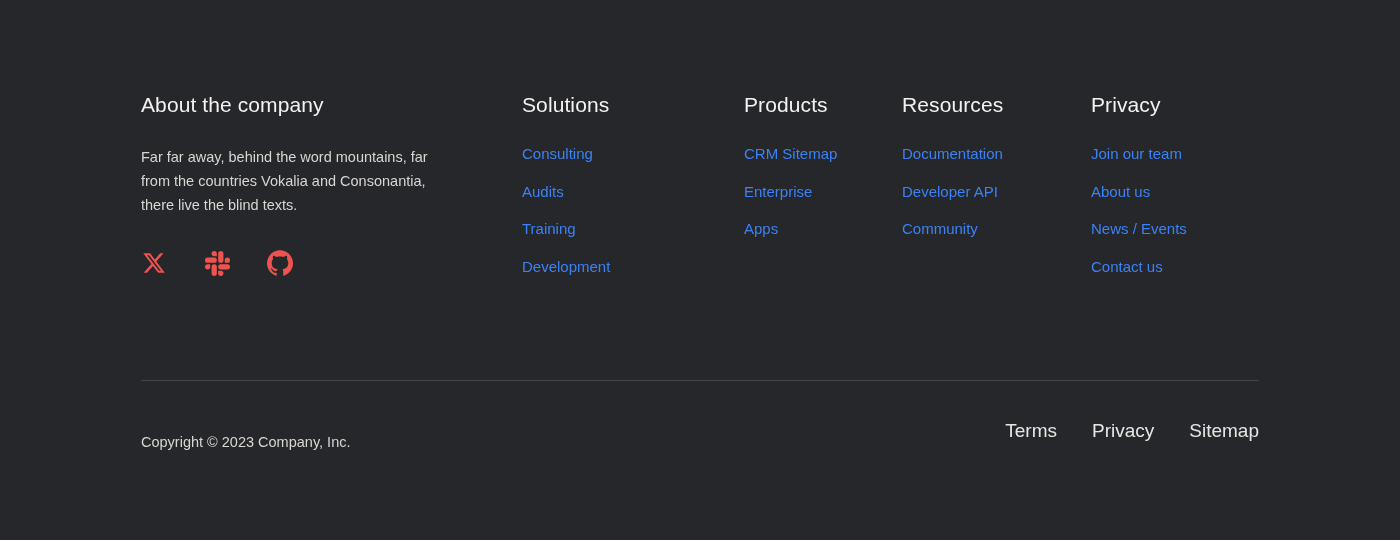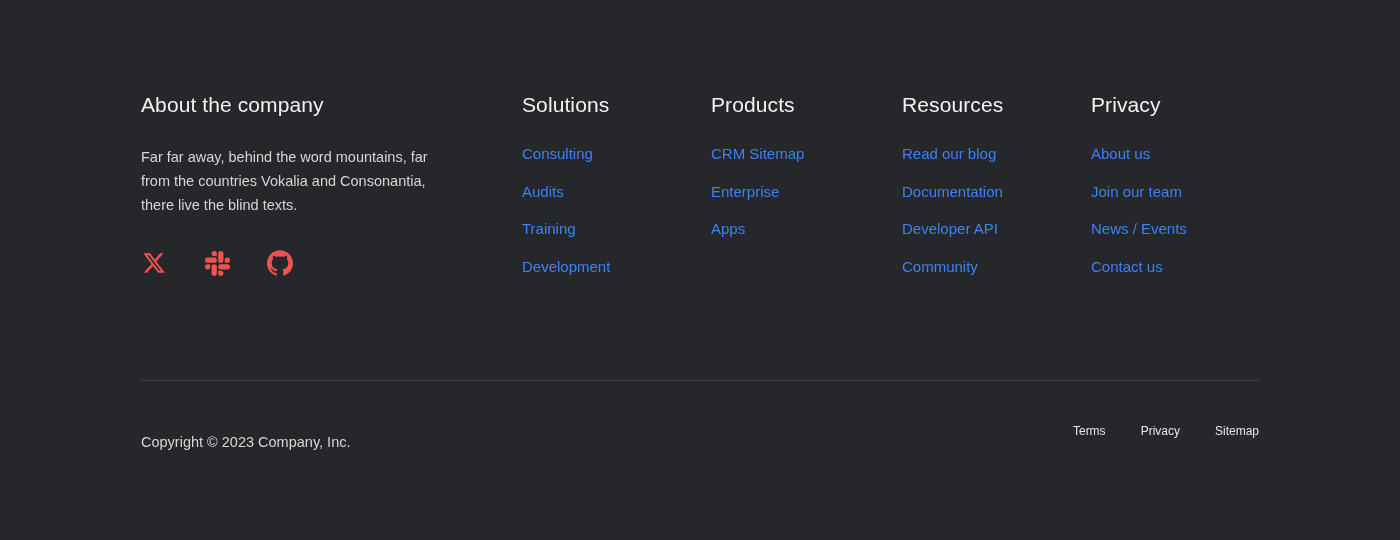--- a/index.html
+++ b/index.html
@@ -38,21 +38,21 @@
     width: 1118px;
   }
 
   .col {
     position: absolute;
     top: 0;
   }
 
   .col-about  { left: 0px;   width: 320px; }
   .col-sol    { left: 381px; width: 170px; }
-  .col-prod   { left: 570px; width: 180px; }
+  .col-prod   { left: 603px; width: 180px; }
   .col-res    { left: 761px; width: 180px; }
   .col-comp   { left: 950px; width: 168px; }
 
   .col-title {
     margin: 0;
     font-size: 21px;
     font-weight: 400;
     line-height: 26px;
     color: #f3f2f1;
     letter-spacing: 0.1px;
@@ -136,21 +136,21 @@
     right: 0;
     top: 0;
     display: flex;
     align-items: center;
     gap: 35px;
     list-style: none;
     margin: 0;
     padding: 0;
   }
   .legal-link {
-    font-size: 12px;
+    font-size: 19px;
     line-height: 26px;
     color: #e8e6e4;
     text-decoration: none;
     white-space: nowrap;
   }
 </style>
 </head>
 <body>
 
 <div class="footer">
@@ -209,32 +209,31 @@
         <ul class="link-list">
           <li><a class="nav-link" href="#">CRM Sitemap</a></li>
           <li><a class="nav-link" href="#">Enterprise</a></li>
           <li><a class="nav-link" href="#">Apps</a></li>
         </ul>
       </div>
 
       <div class="col col-res">
         <h3 class="col-title">Resources</h3>
         <ul class="link-list">
-          <li><a class="nav-link" href="#">Read our blog</a></li>
           <li><a class="nav-link" href="#">Documentation</a></li>
           <li><a class="nav-link" href="#">Developer API</a></li>
           <li><a class="nav-link" href="#">Community</a></li>
         </ul>
       </div>
 
       <div class="col col-comp">
         <h3 class="col-title">Privacy</h3>
         <ul class="link-list">
+          <li><a class="nav-link" href="#">Join our team</a></li>
           <li><a class="nav-link" href="#">About us</a></li>
-          <li><a class="nav-link" href="#">Join our team</a></li>
           <li><a class="nav-link" href="#">News / Events</a></li>
           <li><a class="nav-link" href="#">Contact us</a></li>
         </ul>
       </div>
 
     </div>
 
     <div class="divider"></div>
 
     <div class="footer-bottom">

